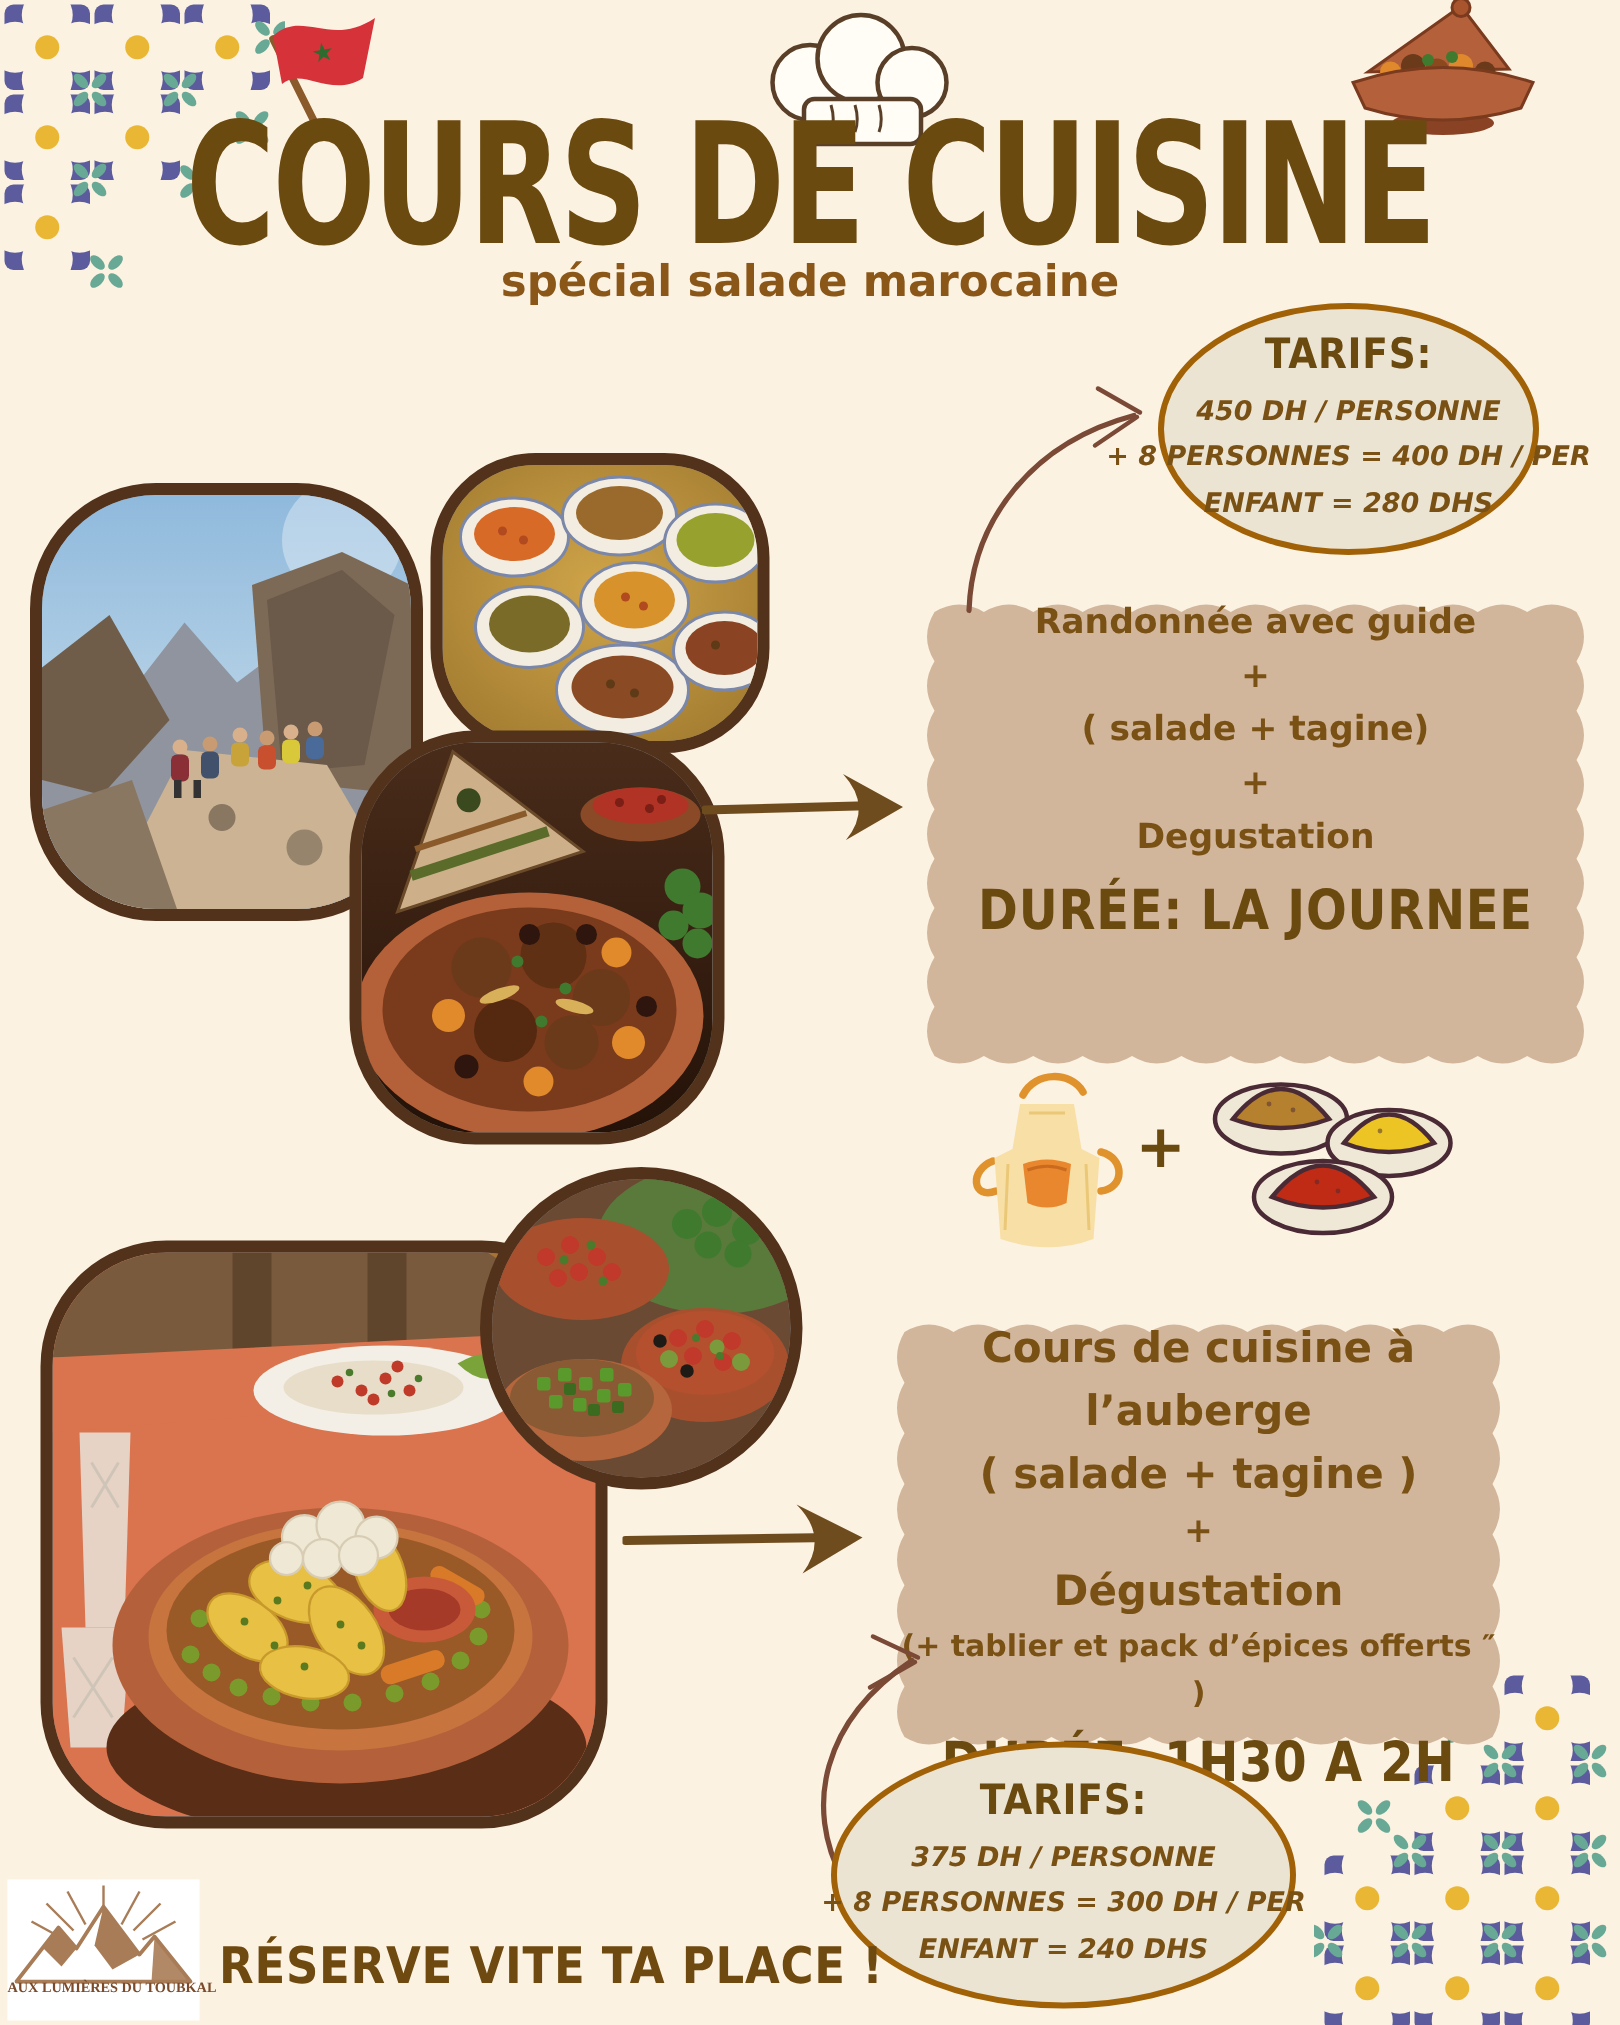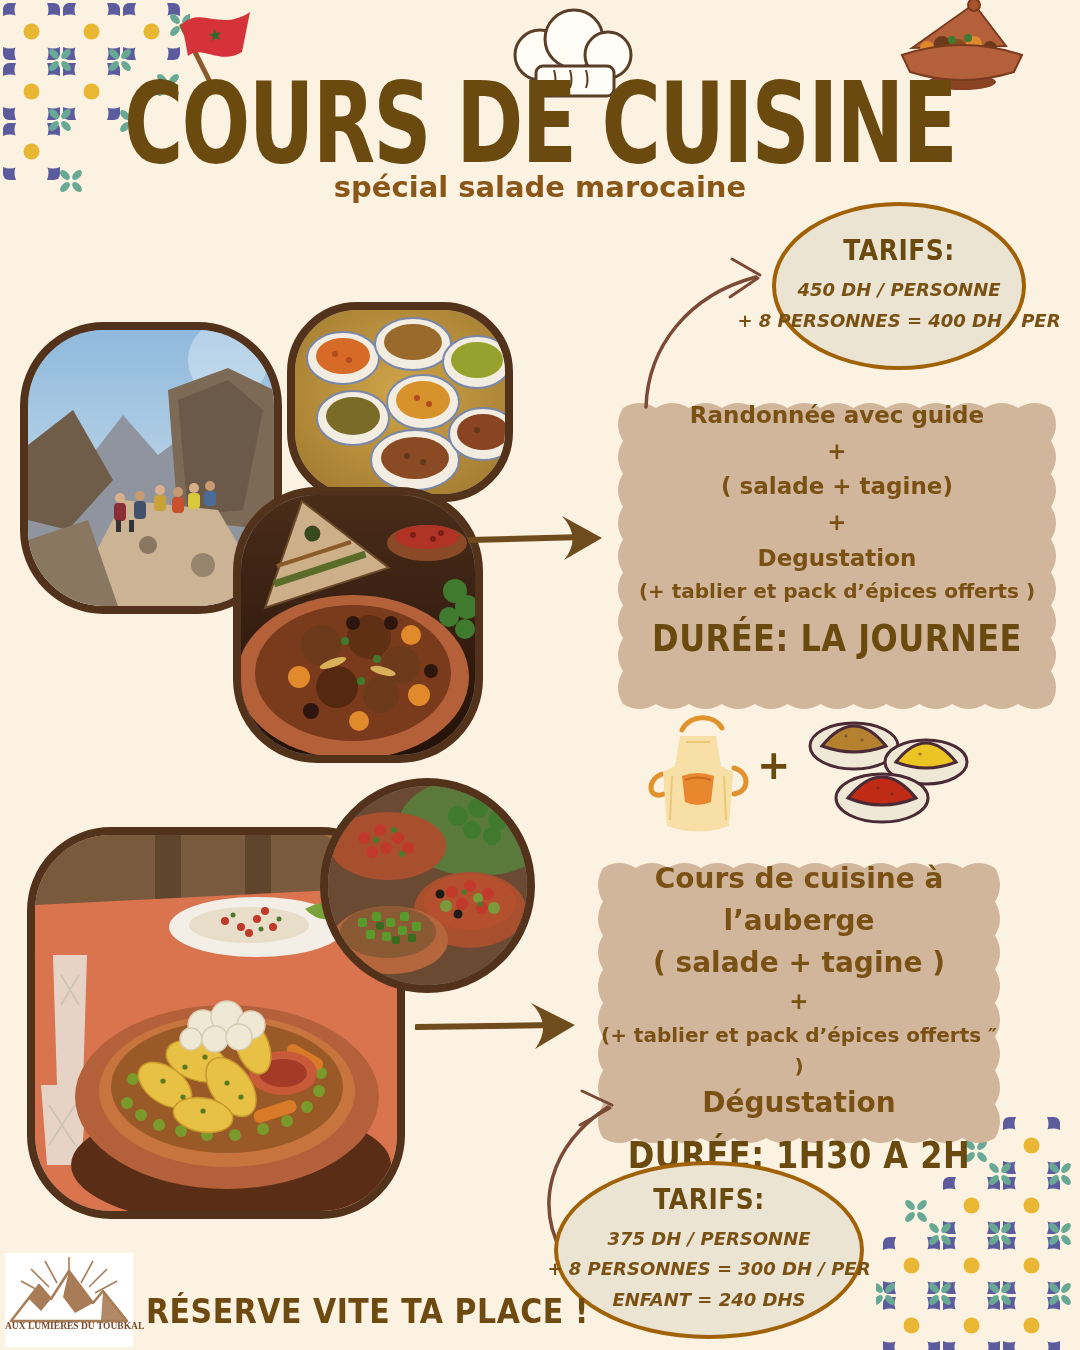--- a/index.html
+++ b/index.html
@@ -27,21 +27,21 @@
                transform:scaleY(1.12);margin-bottom:10px;letter-spacing:.5px;}
   .bubble-line{font-family:"DejaVu Sans",sans-serif;font-weight:bold;font-size:18px;color:#7a5114;
                line-height:1.7;white-space:nowrap;font-style:italic;}
 
   
   .sbox{z-index:3;}
   .sbox svg{position:absolute;left:0;top:0;}
   .sbox .content{position:relative;width:100%;height:100%;display:flex;flex-direction:column;
                  align-items:center;text-align:center;}
   .box1{left:613px;top:398px;width:448px;height:316px;}
-  .box2{left:593px;top:858px;width:412px;height:290px;}
+  .box2{left:593px;top:878px;width:412px;height:290px;}
   .box-line{font-family:"DejaVu Sans",sans-serif;font-weight:bold;color:#7a5114;font-size:23px;line-height:1.55;}
   .box-line.big{font-size:28px;line-height:1.5;}
   .box-line.small{font-size:20px;}
   .duree{font-family:"DejaVu Sans",sans-serif;font-weight:bold;color:#6b4a10;font-size:32px;
          transform:scaleY(1.15);margin-top:12px;letter-spacing:.5px;}
 
   
   .photo{overflow:hidden;border:8px solid #53321b;background:#888;}
   .photo svg{display:block;}
   .photo-hiking{left:20px;top:322px;width:246px;height:276px;border-radius:84px;z-index:2;}
@@ -161,20 +161,21 @@
     <path d="M20 55 Q80 35 140 55 L132 72 Q80 88 28 72 Z" fill="#b4613b" stroke="#7a3a1e" stroke-width="2"></path>
   </svg>
 
   <div class="abs title">COURS DE CUISINE</div>
   <div class="abs subtitle">spécial salade marocaine</div>
 
   <div class="abs bubble bubble-top">
     <div class="bubble-head">TARIFS:</div>
     <div class="bubble-line">450 DH / PERSONNE</div>
     <div class="bubble-line">+ 8 PERSONNES = 400 DH / PER</div>
+    <div class="bubble-line">ENFANT = 280 DHS</div>
   </div>
 
   <div class="abs photo photo-hiking">
     <svg width="246" height="276" viewBox="0 0 246 276">
       <defs>
           <linearGradient id="sky" x1="0" y1="0" x2="0" y2="1">
         <stop offset="0" stop-color="#8fb9dc"></stop>
             <stop offset="1" stop-color="#d9e8f0"></stop>
           </linearGradient>
         </defs>
@@ -312,21 +313,20 @@
   <div class="abs sbox box1">
     <svg width="448" height="316" viewBox="0 0 448 316">
         <path fill="#d2b69b" d="M 10 10 q 16.46153846153846 -10 32.92307692307692 0 q 16.46153846153846 -10 32.92307692307692 0 q 16.46153846153846 -10 32.92307692307692 0 q 16.46153846153846 -10 32.92307692307692 0 q 16.46153846153846 -10 32.92307692307692 0 q 16.46153846153846 -10 32.92307692307692 0 q 16.46153846153846 -10 32.92307692307692 0 q 16.46153846153846 -10 32.92307692307692 0 q 16.46153846153846 -10 32.92307692307692 0 q 16.46153846153846 -10 32.92307692307692 0 q 16.46153846153846 -10 32.92307692307692 0 q 16.46153846153846 -10 32.92307692307692 0 q 16.46153846153846 -10 32.92307692307692 0 q 10 16.444444444444443 0 32.888888888888886 q 10 16.444444444444443 0 32.888888888888886 q 10 16.444444444444443 0 32.888888888888886 q 10 16.444444444444443 0 32.888888888888886 q 10 16.444444444444443 0 32.888888888888886 q 10 16.444444444444443 0 32.888888888888886 q 10 16.444444444444443 0 32.888888888888886 q 10 16.444444444444443 0 32.888888888888886 q 10 16.444444444444443 0 32.888888888888886 q -16.46153846153846 10 -32.92307692307692 0 q -16.46153846153846 10 -32.92307692307692 0 q -16.46153846153846 10 -32.92307692307692 0 q -16.46153846153846 10 -32.92307692307692 0 q -16.46153846153846 10 -32.92307692307692 0 q -16.46153846153846 10 -32.92307692307692 0 q -16.46153846153846 10 -32.92307692307692 0 q -16.46153846153846 10 -32.92307692307692 0 q -16.46153846153846 10 -32.92307692307692 0 q -16.46153846153846 10 -32.92307692307692 0 q -16.46153846153846 10 -32.92307692307692 0 q -16.46153846153846 10 -32.92307692307692 0 q -16.46153846153846 10 -32.92307692307692 0 q -10 -16.444444444444443 0 -32.888888888888886 q -10 -16.444444444444443 0 -32.888888888888886 q -10 -16.444444444444443 0 -32.888888888888886 q -10 -16.444444444444443 0 -32.888888888888886 q -10 -16.444444444444443 0 -32.888888888888886 q -10 -16.444444444444443 0 -32.888888888888886 q -10 -16.444444444444443 0 -32.888888888888886 q -10 -16.444444444444443 0 -32.888888888888886 q -10 -16.444444444444443 0 -32.888888888888886 Z"></path>
       </svg>
     <div class="content">
       <div class="box-line">Randonnée avec guide</div>
       <div class="box-line">+</div>
       <div class="box-line">( salade + tagine)</div>
       <div class="box-line">+</div>
       <div class="box-line">Degustation</div>
-      <div class="box-line small">(+ tablier et pack d’épices offerts )</div>
       <div class="duree">DURÉE: LA JOURNEE</div>
     </div>
   </div>
 
   <svg class="abs deco" style="left:642px;top:710px;z-index:4" width="112" height="130" viewBox="0 0 112 130">
     <path d="M40 20 C 48 4, 72 4, 80 18" stroke="#e0922c" stroke-width="5" fill="none" stroke-linecap="round"></path>
     <path d="M20 64 C 4 70, 6 90, 22 84" stroke="#e0922c" stroke-width="5" fill="none" stroke-linecap="round"></path>
     <path d="M92 58 C 108 62, 108 82, 92 84" stroke="#e0922c" stroke-width="5" fill="none" stroke-linecap="round"></path>
     <path d="M38 26 h36 l5 30 l12 6 l-4 54 q-29 11 -62 0 l-4 -54 l12 -6 z" fill="#f7dfa6"></path>
     <path d="M44 32 h24 M30 66 l-2 44 M82 66 l2 44" stroke="#eac878" stroke-width="2" fill="none"></path>
@@ -506,22 +506,22 @@
   </svg>
 
   <div class="abs sbox box2">
     <svg width="412" height="290" viewBox="0 0 412 290">
         <path fill="#d2b69b" d="M 10 10 q 16.333333333333332 -10 32.666666666666664 0 q 16.333333333333332 -10 32.666666666666664 0 q 16.333333333333332 -10 32.666666666666664 0 q 16.333333333333332 -10 32.666666666666664 0 q 16.333333333333332 -10 32.666666666666664 0 q 16.333333333333332 -10 32.666666666666664 0 q 16.333333333333332 -10 32.666666666666664 0 q 16.333333333333332 -10 32.666666666666664 0 q 16.333333333333332 -10 32.666666666666664 0 q 16.333333333333332 -10 32.666666666666664 0 q 16.333333333333332 -10 32.666666666666664 0 q 16.333333333333332 -10 32.666666666666664 0 q 10 16.875 0 33.75 q 10 16.875 0 33.75 q 10 16.875 0 33.75 q 10 16.875 0 33.75 q 10 16.875 0 33.75 q 10 16.875 0 33.75 q 10 16.875 0 33.75 q 10 16.875 0 33.75 q -16.333333333333332 10 -32.666666666666664 0 q -16.333333333333332 10 -32.666666666666664 0 q -16.333333333333332 10 -32.666666666666664 0 q -16.333333333333332 10 -32.666666666666664 0 q -16.333333333333332 10 -32.666666666666664 0 q -16.333333333333332 10 -32.666666666666664 0 q -16.333333333333332 10 -32.666666666666664 0 q -16.333333333333332 10 -32.666666666666664 0 q -16.333333333333332 10 -32.666666666666664 0 q -16.333333333333332 10 -32.666666666666664 0 q -16.333333333333332 10 -32.666666666666664 0 q -16.333333333333332 10 -32.666666666666664 0 q -10 -16.875 0 -33.75 q -10 -16.875 0 -33.75 q -10 -16.875 0 -33.75 q -10 -16.875 0 -33.75 q -10 -16.875 0 -33.75 q -10 -16.875 0 -33.75 q -10 -16.875 0 -33.75 q -10 -16.875 0 -33.75 Z"></path>
       </svg>
     <div class="content">
       <div class="box-line big">Cours de cuisine à l’auberge</div>
       <div class="box-line big">( salade + tagine )</div>
       <div class="box-line">+</div>
+      <div class="box-line big">Dégustation</div>
       <div class="box-line small">(+ tablier et pack d’épices offerts ″ )</div>
-      <div class="box-line big">Dégustation</div>
       <div class="duree">DURÉE: 1H30 A 2H</div>
     </div>
   </div>
 
   <svg class="abs" style="left:530px;top:1085px;z-index:4" width="100" height="170" viewBox="0 0 100 170">
     <path d="M32 168 C 6 120, 18 62, 78 22" stroke="#7b4a36" stroke-width="3.5" fill="none" stroke-linecap="round"></path>
     <path d="M52 6 L82 20" stroke="#7b4a36" stroke-width="3" stroke-linecap="round"></path>
     <path d="M50 40 L80 23" stroke="#7b4a36" stroke-width="3" stroke-linecap="round"></path>
   </svg>
 

